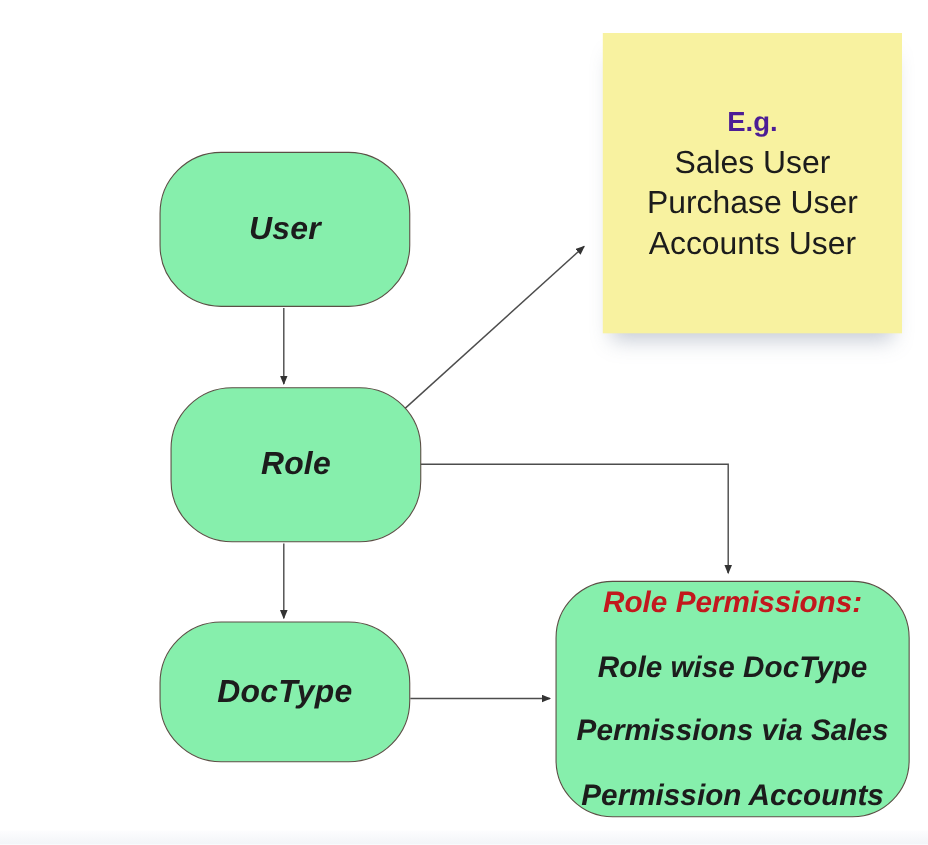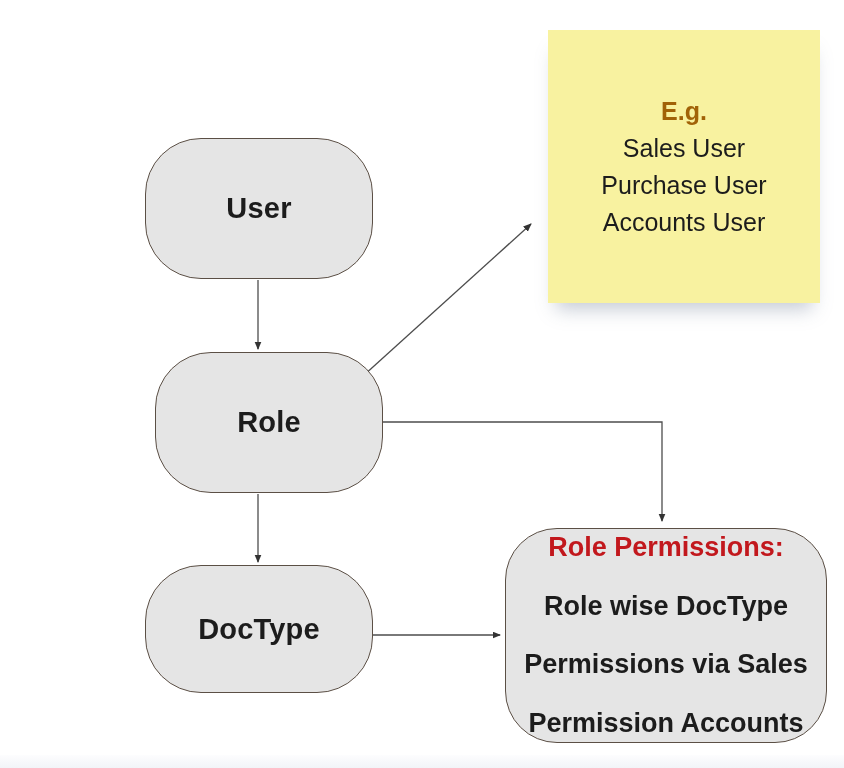--- a/index.html
+++ b/index.html
@@ -16,27 +16,28 @@
     overflow: hidden;
   }
   svg.connectors {
     position: absolute;
     left: 0; top: 0;
     width: 844px; height: 768px;
     pointer-events: none;
   }
   .node {
     position: absolute;
-    background: #e5e5e5;
+    background: #86efac;
     border: 1.4px solid #5B4F45;
     border-radius: 56px;
     display: flex;
     align-items: center;
     justify-content: center;
     box-sizing: border-box;
+    font-style: italic;
   }
   .node-label {
     font-size: 29px;
     font-weight: bold;
     color: #1C1C1C;
     letter-spacing: 0.2px;
   }
   #node-user    { left: 145px; top: 138px; width: 228px; height: 141px; }
   #node-role    { left: 155px; top: 352px; width: 228px; height: 141px; }
   #node-doctype { left: 145px; top: 565px; width: 228px; height: 128px; }
@@ -50,25 +51,25 @@
     display: flex;
     flex-direction: column;
     align-items: center;
     justify-content: center;
     text-align: center;
     box-shadow: 0 14px 18px -8px rgba(125, 138, 160, 0.45);
   }
   .note-heading {
     font-size: 25px;
     font-weight: bold;
-    color: #a16207;
+    color: #4c1d95;
     line-height: 37px;
   }
   .note-item {
-    font-size: 25px;
+    font-size: 29px;
     font-weight: normal;
     color: #1C1C1C;
     line-height: 37px;
   }
 
   #node-role-permissions {
     left: 505px; top: 528px;
     width: 322px; height: 215px;
     border-radius: 52px;
     flex-direction: column;

